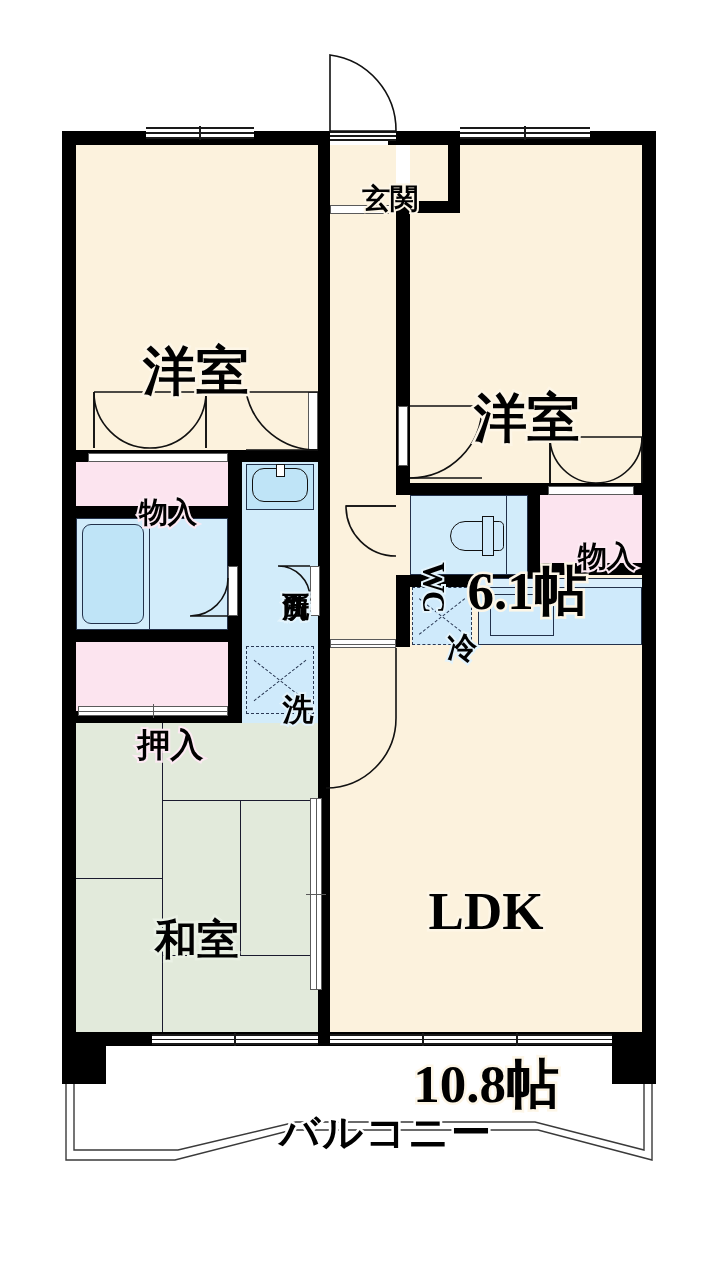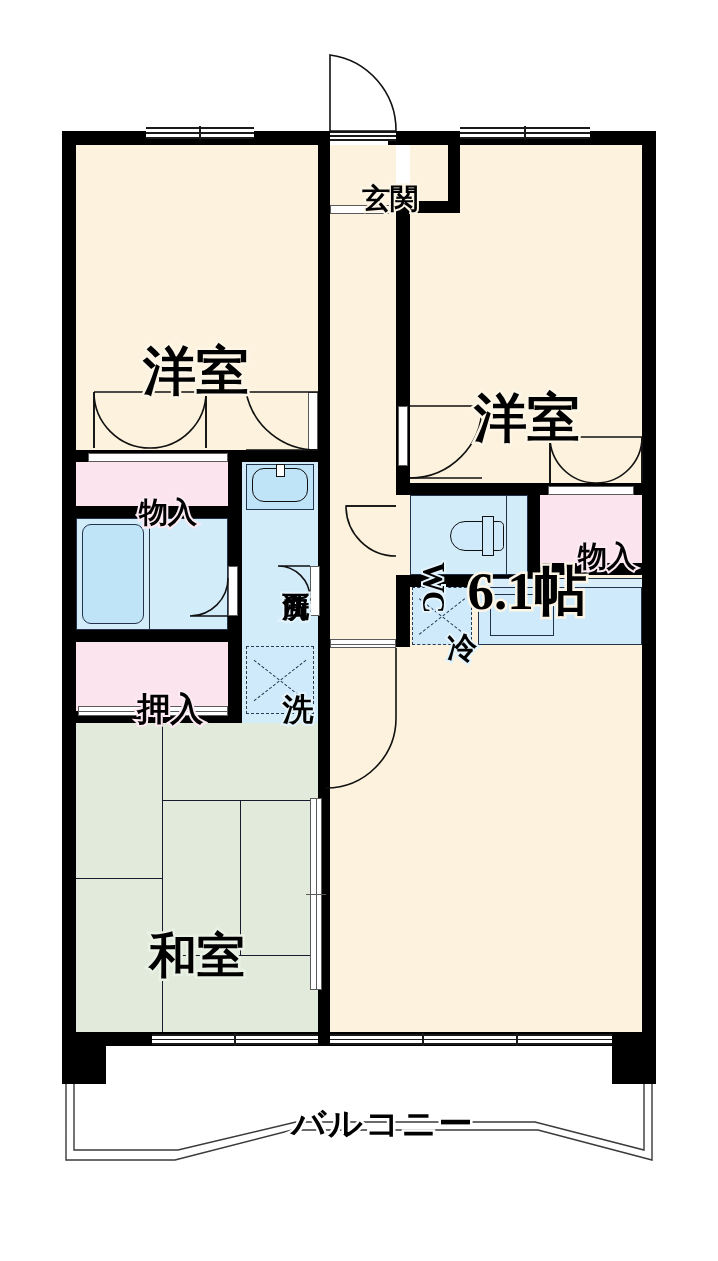--- a/index.html
+++ b/index.html
@@ -238,55 +238,59 @@
 
   <div class="lbl" style="left:96px;top:228px;width:200px;font-size:53px;">
     <div><span>洋室</span></div>
   </div>
 
   <div class="lbl" style="left:418px;top:275px;width:218px;font-size:53px;">
     <div><span>洋室</span></div>
     <div><span>6.1帖</span></div>
   </div>
 
-
-  <div class="lbl on-tatami" style="left:92px;top:826px;width:210px;font-size:48px;">
+  <div class="lbl" style="left:360px;top:768px;width:252px;font-size:53px;">
+    <div><span>LDK</span></div>
+    <div><span>10.8帖</span></div>
+  </div>
+
+  <div class="lbl on-tatami" style="left:92px;top:826px;width:210px;font-size:42px;">
     <div><span>和室</span></div>
   </div>
 
   <div class="lbl" style="left:331px;top:154px;width:64px;font-size:28px;-webkit-text-stroke-width:4px;">
     <span>玄関</span>
   </div>
 
   <div class="lbl on-pink" style="left:78px;top:466px;width:148px;font-size:29px;-webkit-text-stroke-width:4px;">
     <span>物入</span>
   </div>
 
   <div class="lbl on-pink" style="left:542px;top:510px;width:98px;font-size:29px;-webkit-text-stroke-width:4px;">
     <span>物入</span>
   </div>
 
-  <div class="lbl on-pink" style="left:78px;top:655px;width:148px;font-size:33px;-webkit-text-stroke-width:4px;">
+  <div class="lbl on-pink" style="left:78px;top:691px;width:148px;font-size:33px;-webkit-text-stroke-width:4px;">
     <span>押入</span>
   </div>
 
 
   <div class="lbl on-blue" style="left:248px;top:522px;width:64px;font-size:27px;line-height:1.02;-webkit-text-stroke-width:4px;">
     <span style="writing-mode:vertical-rl;display:inline-block;">洗面所</span>
   </div>
 
   <div class="lbl on-blue" style="left:248px;top:660px;width:64px;font-size:31px;-webkit-text-stroke-width:4px;">
     <span>洗</span>
   </div>
 
   <div class="lbl on-blue" style="left:414px;top:500px;width:38px;font-size:31px;line-height:1.0;-webkit-text-stroke-width:4px;">
     <div><span style="writing-mode:vertical-rl;display:inline-block;letter-spacing:-2px;">WC</span></div>
   </div>
 
   <div class="lbl on-blue" style="left:414px;top:600px;width:56px;font-size:30px;-webkit-text-stroke-width:4px;">
     <span>冷</span>
   </div>
 
-  <div class="lbl on-white" style="left:190px;top:1068px;width:340px;font-size:34px;letter-spacing:2px;-webkit-text-stroke-width:5px;">
+  <div class="lbl on-white" style="left:190px;top:1068px;width:340px;font-size:40px;letter-spacing:2px;-webkit-text-stroke-width:5px;">
     <span>バルコニー</span>
   </div>
 
 </div>
 
 </body></html>

